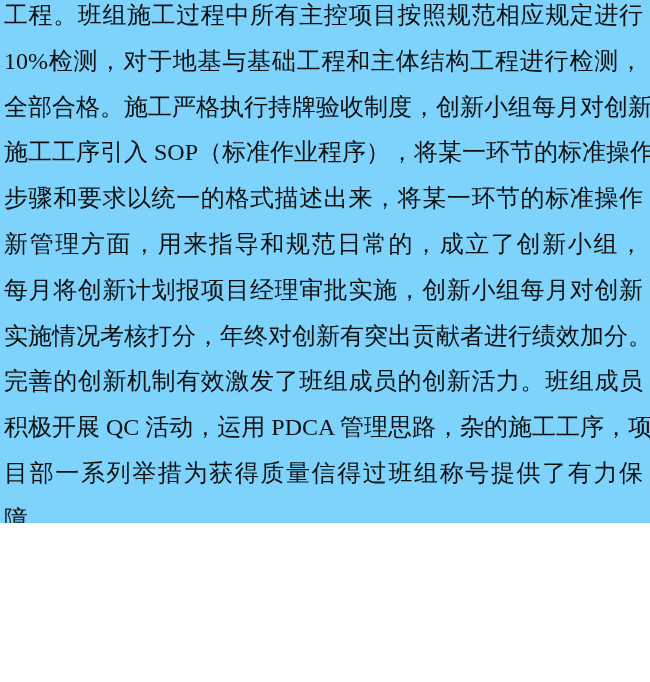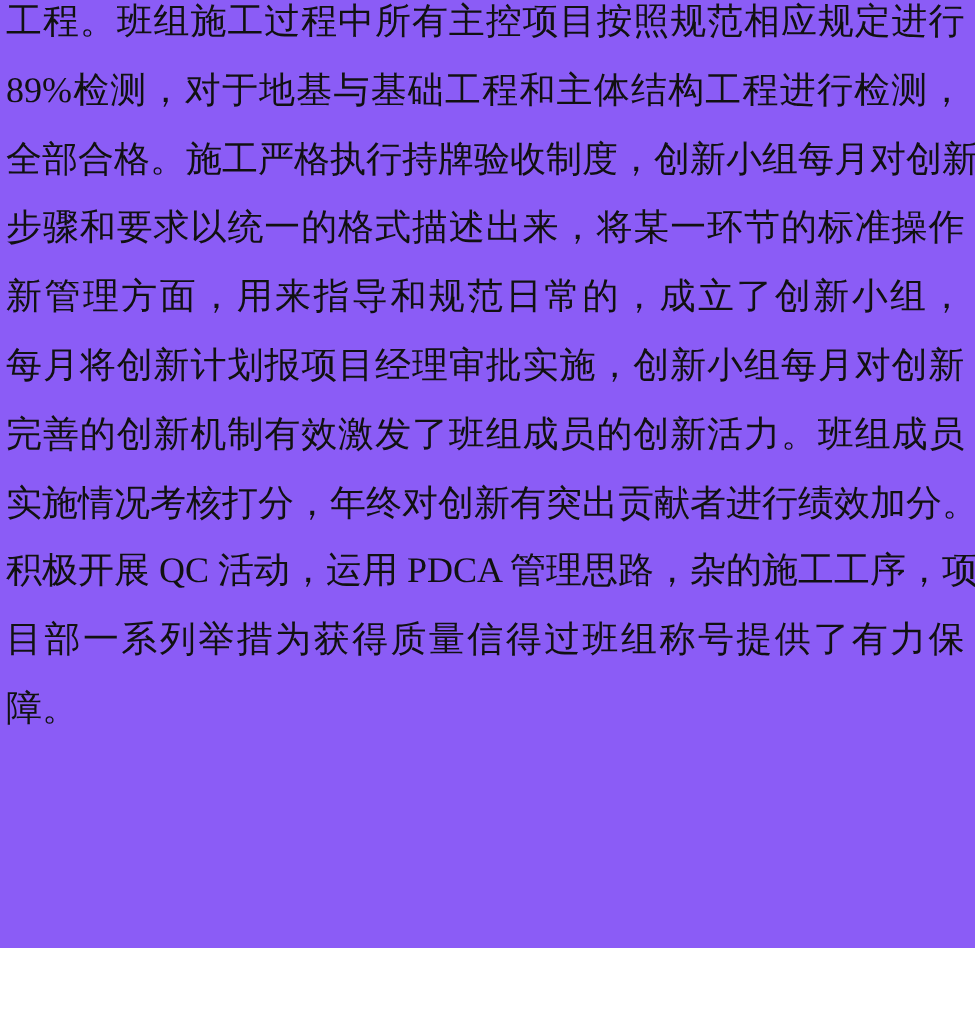--- a/index.html
+++ b/index.html
@@ -3,22 +3,22 @@
 <meta charset="utf-8">
 <style>
   html, body {
     margin: 0;
     padding: 0;
     background: #ffffff;
   }
   .page {
     position: relative;
     width: 650px;
-    height: 632px;
-    background: #8b5cf6;
+    height: 523px;
+    background: #7dd3fc;
     overflow: hidden;
     box-sizing: border-box;
   }
   .text-block {
     position: absolute;
     top: -7px;
     left: 4px;
     right: 7px;
     color: #111111;
     font-family: "Liberation Serif", "DejaVu Serif", serif;
@@ -38,24 +38,25 @@
     text-align: left;
     text-align-last: left;
   }
 </style>
 </head>
 <body>
 
 <div class="page">
   <div class="text-block">
     <div class="text-line">工程。班组施工过程中所有主控项目按照规范相应规定进行</div>
-    <div class="text-line">89%检测，对于地基与基础工程和主体结构工程进行检测，</div>
+    <div class="text-line">10%检测，对于地基与基础工程和主体结构工程进行检测，</div>
     <div class="text-line">全部合格。施工严格执行持牌验收制度，创新小组每月对创新</div>
+    <div class="text-line">施工工序引入 SOP（标准作业程序），将某一环节的标准操作</div>
     <div class="text-line">步骤和要求以统一的格式描述出来，将某一环节的标准操作</div>
     <div class="text-line">新管理方面，用来指导和规范日常的，成立了创新小组，</div>
     <div class="text-line">每月将创新计划报项目经理审批实施，创新小组每月对创新</div>
+    <div class="text-line">实施情况考核打分，年终对创新有突出贡献者进行绩效加分。</div>
     <div class="text-line">完善的创新机制有效激发了班组成员的创新活力。班组成员</div>
-    <div class="text-line">实施情况考核打分，年终对创新有突出贡献者进行绩效加分。</div>
     <div class="text-line">积极开展 QC 活动，运用 PDCA 管理思路，杂的施工工序，项</div>
     <div class="text-line">目部一系列举措为获得质量信得过班组称号提供了有力保</div>
     <div class="text-line last">障。</div>
   </div>
 </div>
 
 </body></html>

